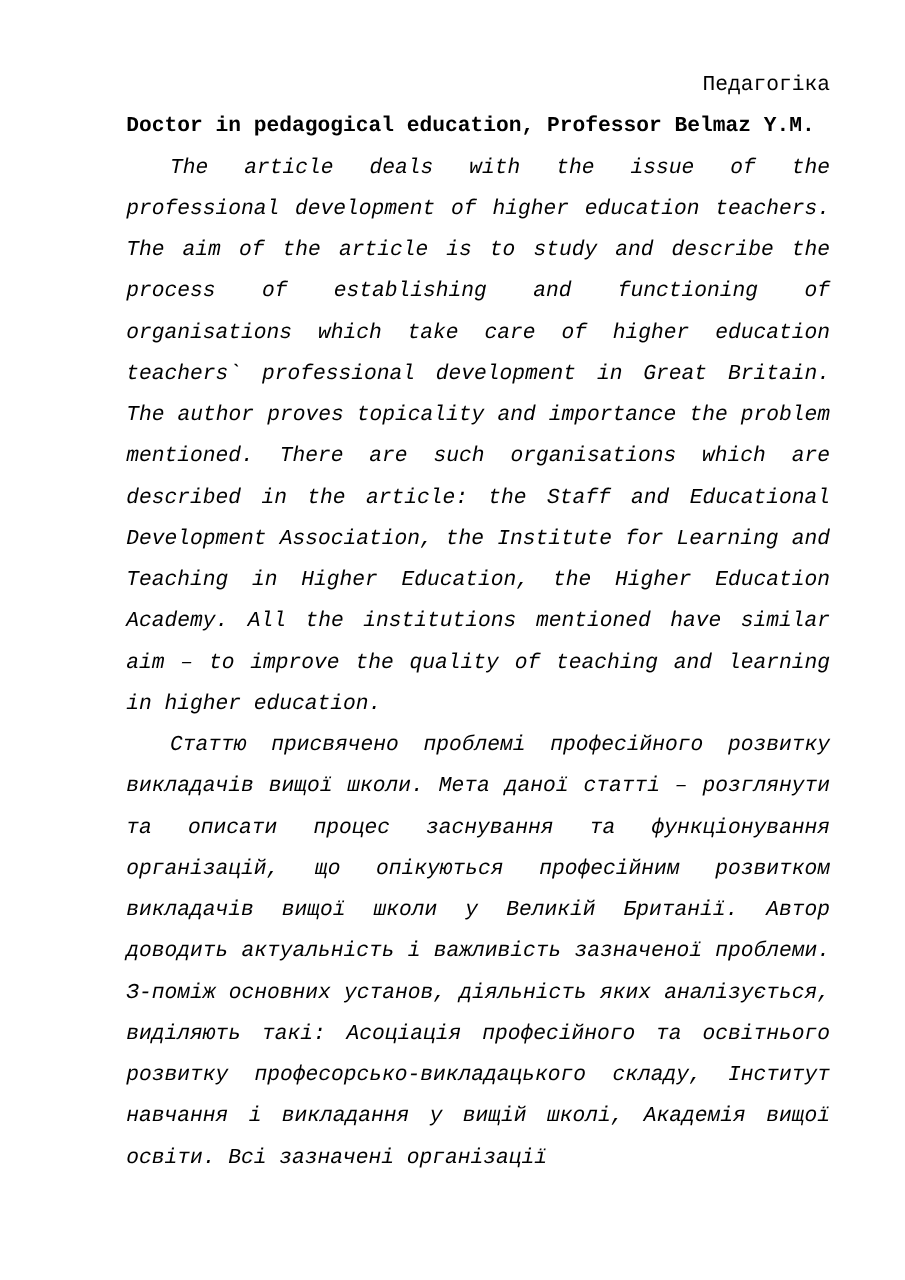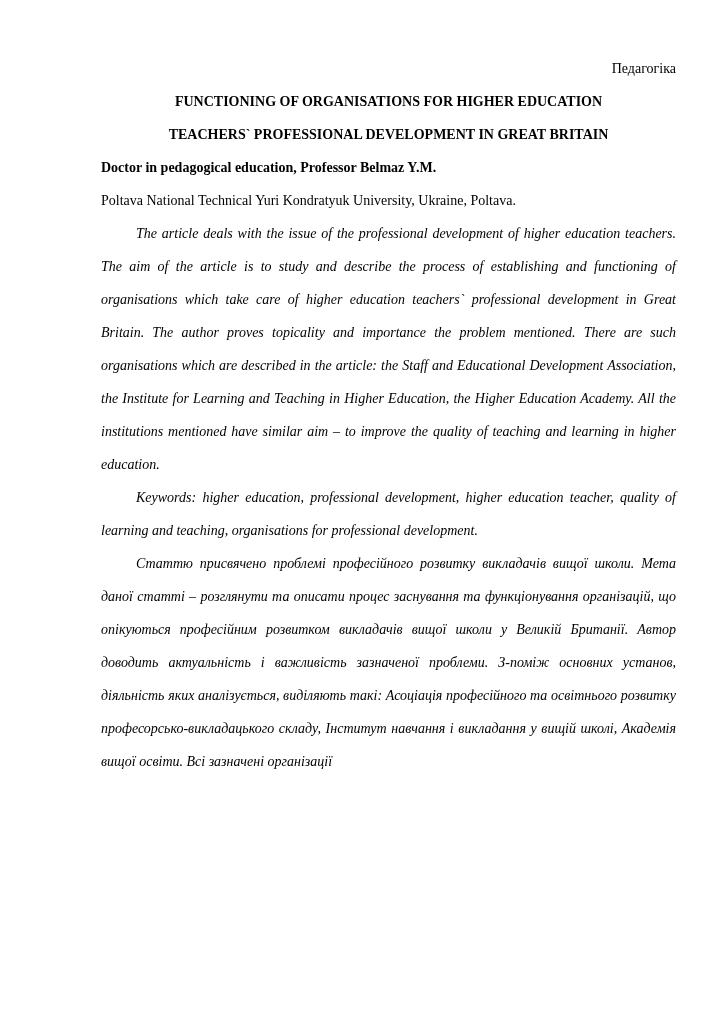--- a/index.html
+++ b/index.html
@@ -6,23 +6,23 @@
     margin: 0;
     padding: 0;
     background: #ffffff;
   }
   .page {
     position: relative;
     width: 724px;
     height: 1024px;
     background: #ffffff;
     box-sizing: border-box;
-    padding: 52px 48px 40px 101px;
-    font-family: Liberation Serif, serif;
-    font-size: 14px;
+    padding: 52px 60px 40px 101px;
+    font-family: Liberation Mono, monospace;
+    font-size: 17px;
     line-height: 33px;
     color: #000000;
     overflow: hidden;
   }
   .running-head {
     text-align: right;
   }
   .bold { font-weight: bold; }
   .italic { font-style: italic; }
   .title-block {
@@ -38,29 +38,23 @@
   }
 </style>
 </head>
 <body>
 
 <div class="page">
 
   <div class="running-head">Педагогіка</div>
 
 
-  <div class="title-block">
-    <div>FUNCTIONING OF ORGANISATIONS FOR HIGHER EDUCATION</div>
-    <div>TEACHERS` PROFESSIONAL DEVELOPMENT IN GREAT BRITAIN</div>
-  </div>
 
   <p class="bold">Doctor in pedagogical education, Professor Belmaz Y.M.</p>
 
-  <p>Poltava National Technical Yuri Kondratyuk University, Ukraine, Poltava.</p>
 
   <p class="italic indent">The article deals with the issue of the professional development of higher education teachers. The aim of the article is to study and describe the process of establishing and functioning of organisations which take care of higher education teachers` professional development in Great Britain. The author proves topicality and importance the problem mentioned. There are such organisations which are described in the article: the Staff and Educational Development Association, the Institute for Learning and Teaching in Higher Education, the Higher Education Academy. All the institutions mentioned have similar aim – to improve the quality of teaching and learning in higher education.</p>
 
-  <p class="italic indent">Keywords: higher education, professional development, higher education teacher, quality of learning and teaching, organisations for professional development.</p>
 
 
   <p class="italic indent">Статтю присвячено проблемі професійного розвитку викладачів вищої школи. Мета даної статті – розглянути та описати процес заснування та функціонування організацій, що опікуються професійним розвитком викладачів вищої школи у Великій Британії. Автор доводить актуальність і важливість зазначеної проблеми. З-поміж основних установ, діяльність яких аналізується, виділяють такі: Асоціація професійного та освітнього розвитку професорсько-викладацького складу, Інститут навчання і викладання у вищій школі, Академія вищої освіти. Всі зазначені організації</p>
 
 </div>
 
 </body></html>

